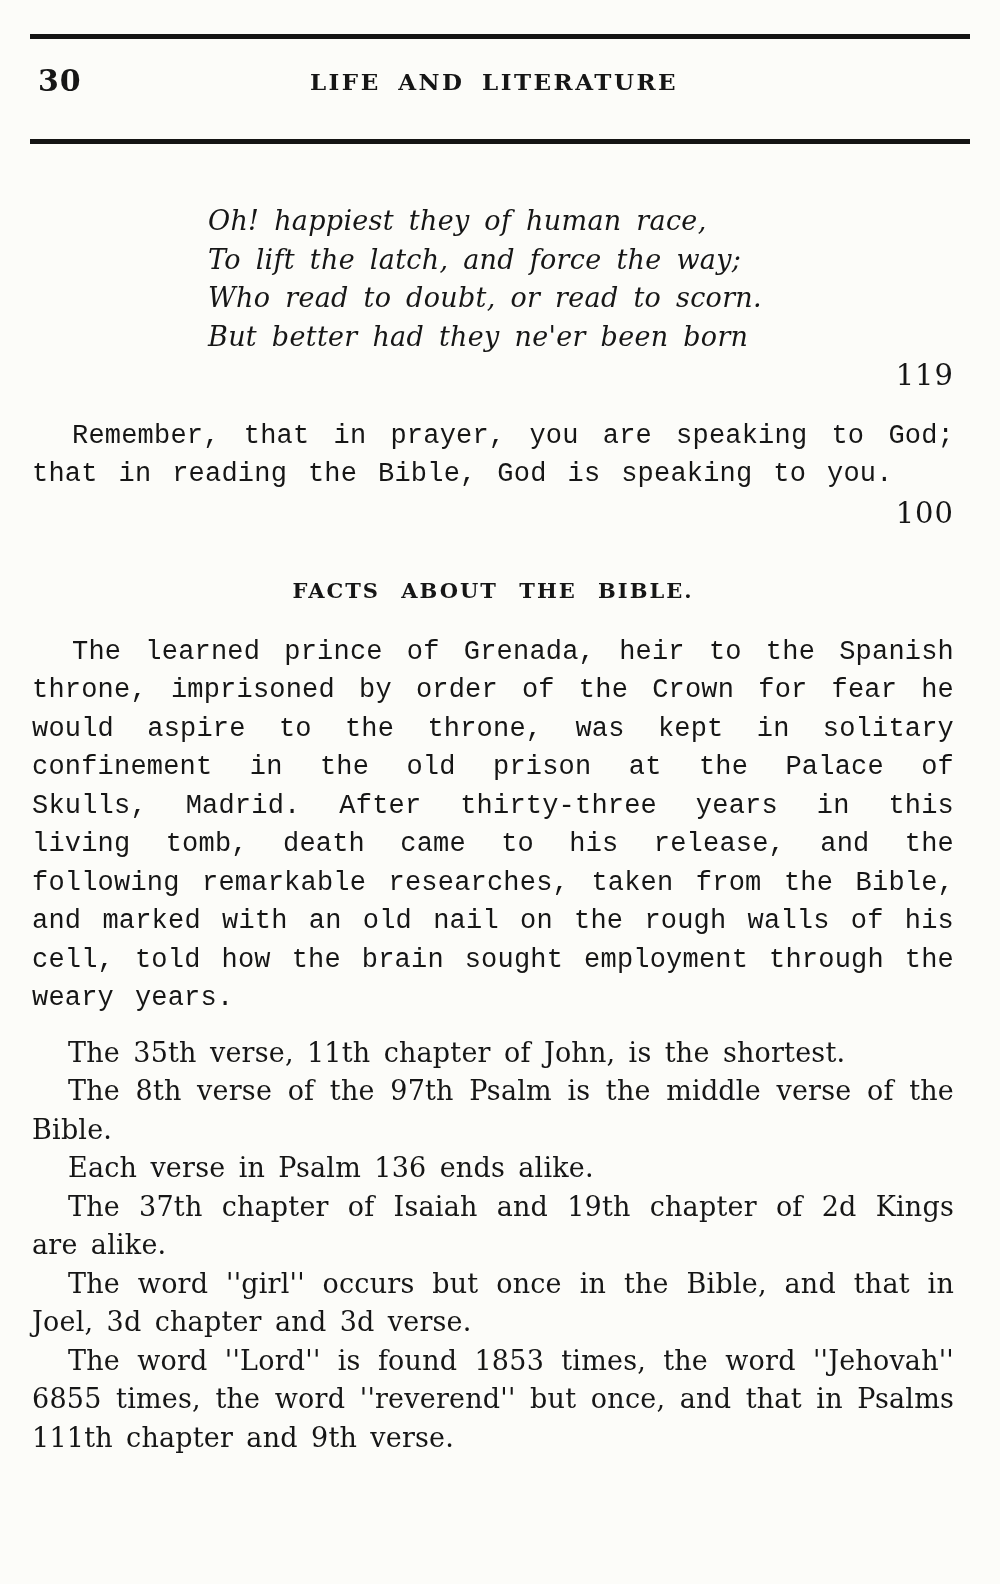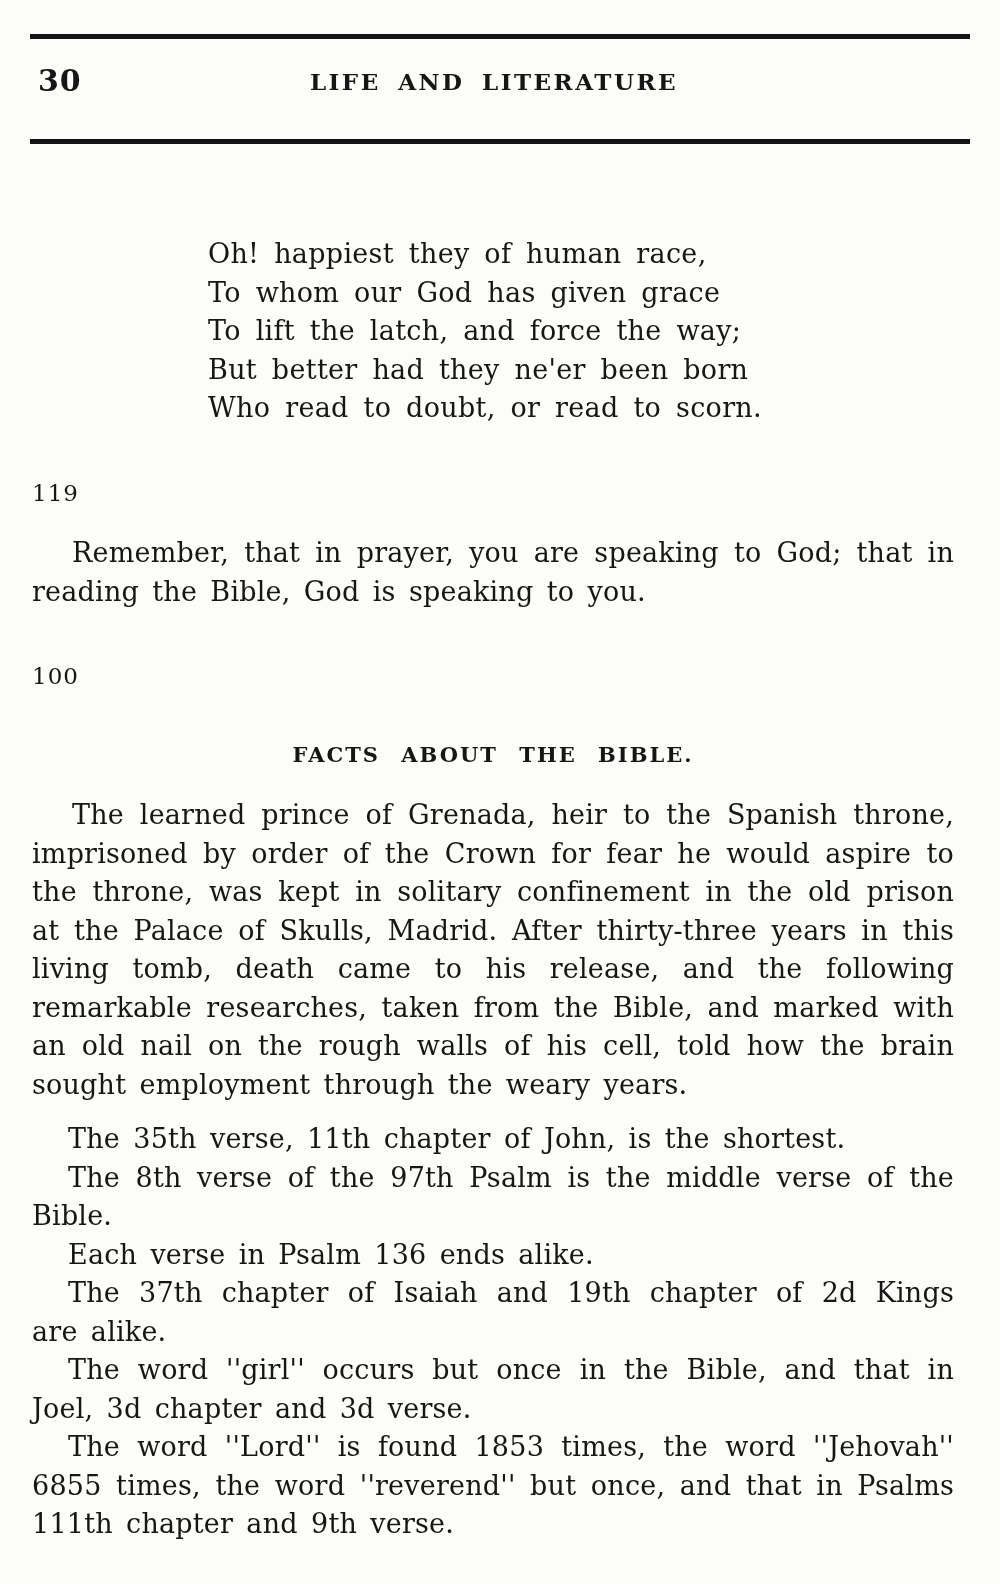--- a/index.html
+++ b/index.html
@@ -50,44 +50,45 @@
     font-weight: 700;
     letter-spacing: 2.5px;
     word-spacing: 7px;
   }
   .content {
     margin: 0 46px 0 32px;
     font-size: 27px;
     line-height: 38.5px;
   }
   .poem {
-    margin: 91px 0 0 176px;
+    margin: 58px 0 0 176px;
     word-spacing: 6px;
     letter-spacing: 0.3px;
+    font-style: italic;
   }
   .poem-line {
     white-space: nowrap;
   }
   .section-number {
-    text-align: left;
-    margin-top: 46px;
-    font-size: 23px;
+    text-align: right;
+    font-size: 29px;
     letter-spacing: 1px;
   }
   .para {
     margin: 0;
     text-align: justify;
     word-spacing: 4.5px;
     letter-spacing: 0.2px;
   }
   .para-first {
     margin-top: 22px;
   }
   .indent {
     text-indent: 40px;
+    font-family: Liberation Mono, monospace;
   }
   .subheading {
     text-align: center;
     margin-top: 40px;
     font-size: 21px;
     font-weight: 700;
     letter-spacing: 2px;
     word-spacing: 12px;
   }
   .facts {
@@ -108,24 +109,23 @@
     <span class="pagenum">30</span>
     <span class="running-title">LIFE AND LITERATURE</span>
   </div>
 
   <div class="rule"></div>
 
   <div class="content">
 
     <div class="poem">
       <div class="poem-line">Oh! happiest they of human race,</div>
-      <div class="poem-line">To whom our God has given grace</div>
       <div class="poem-line">To lift the latch, and force the way;</div>
+      <div class="poem-line">Who read to doubt, or read to scorn.</div>
       <div class="poem-line">But better had they ne'er been born</div>
-      <div class="poem-line">Who read to doubt, or read to scorn.</div>
     </div>
 
     <div class="section-number">119</div>
 
     <p class="para para-first indent">Remember, that in prayer, you are speaking to God; that in reading the Bible, God is speaking to you.</p>
 
     <div class="section-number">100</div>
 
     <div class="subheading">FACTS ABOUT THE BIBLE.</div>
 

